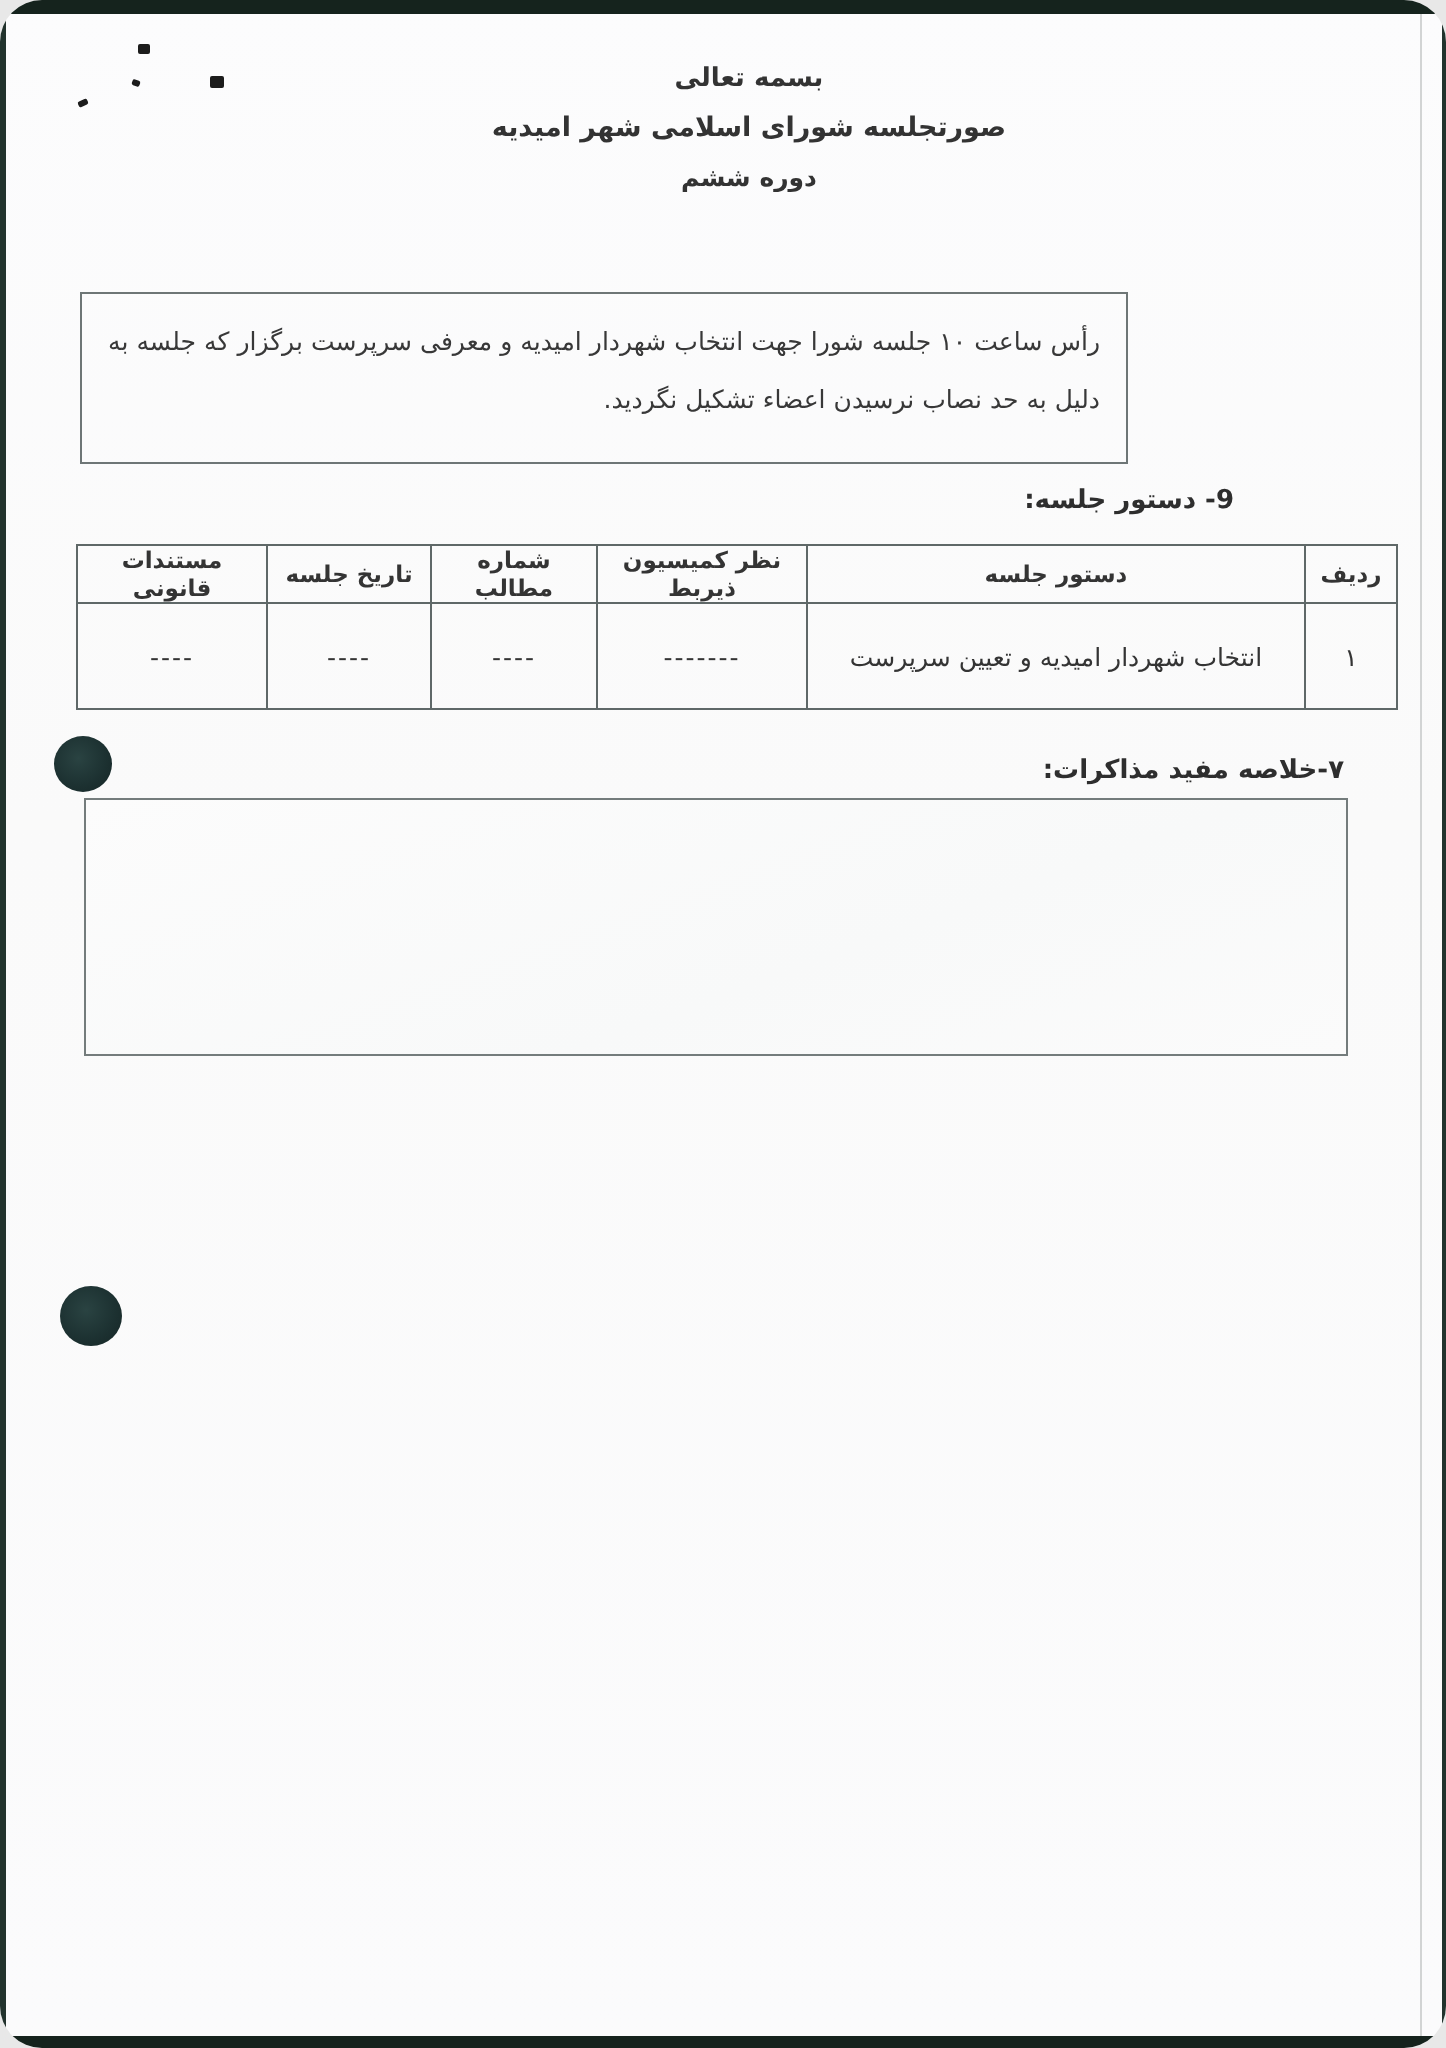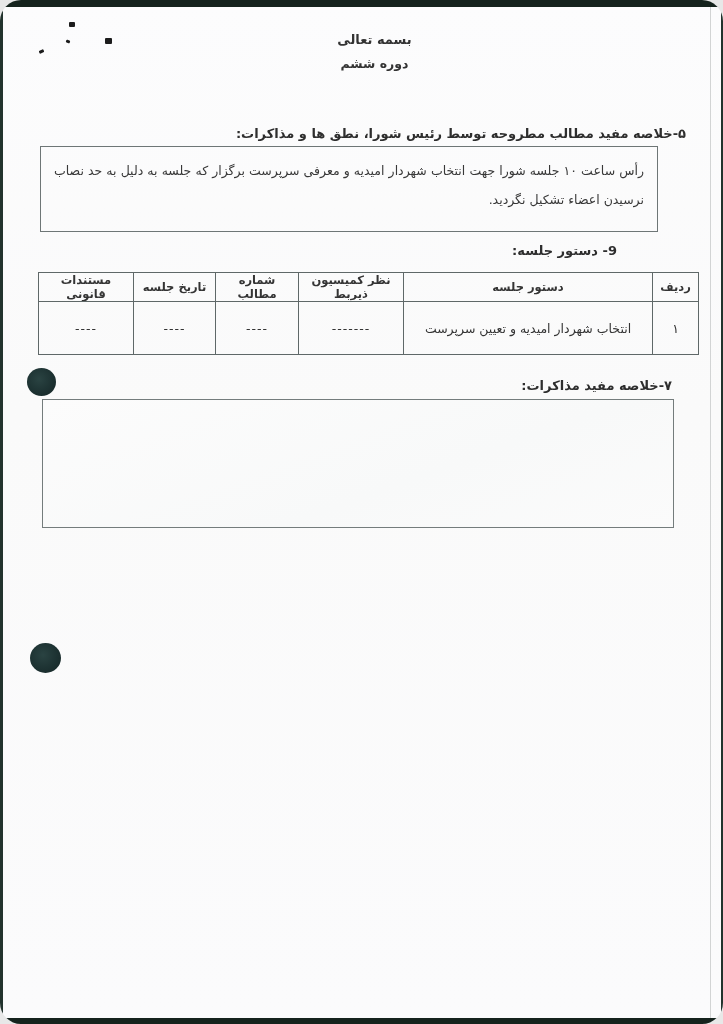--- a/index.html
+++ b/index.html
@@ -61,21 +61,21 @@
     white-space:nowrap;
     color:#2e2e2e;
   }
   .h5 { top:126px; right:37px; }
   .h6 { top:243px; right:106px; }
   .h7 { top:378px; right:51px; }
 
   .box5 {
     position:absolute;
     top:146px; left:40px;
-    width:618px; height:86px;
+    width:524px; height:86px;
     border:1px solid #6e7676;
     padding:10px 13px 0 13px;
     font-size:12.5px;
     line-height:2.3;
     text-align:justify;
     color:#383838;
   }
 
   .agenda-table {
     position:absolute;
@@ -119,24 +119,24 @@
   <div class="ink-dot dot1"></div>
   <div class="ink-dot dot2"></div>
   <div class="ink-dot dot3"></div>
   <div class="ink-dot dot4"></div>
 
   <div class="punch punch1"></div>
   <div class="punch punch2"></div>
 
   <div class="header">
     <div class="line1">بسمه تعالی</div>
+    <div class="line2">صورتجلسه شورای اسلامی شهر امیدیه</div>
     <div class="line3">دوره ششم</div>
   </div>
 
-  <div class="sec-heading h5">۵-خلاصه مفید مطالب مطروحه توسط رئیس شورا، نطق ها و مذاکرات:</div>
   <div class="box5">
     <span>رأس ساعت ۱۰ جلسه شورا جهت انتخاب شهردار امیدیه و معرفی سرپرست برگزار که جلسه به دلیل به حد نصاب نرسیدن اعضاء تشکیل نگردید.</span>
   </div>
 
   <div class="sec-heading h6">9- دستور جلسه:</div>
 
   <table class="agenda-table">
     <colgroup>
       <col style="width:46px">
       <col style="width:249px">

